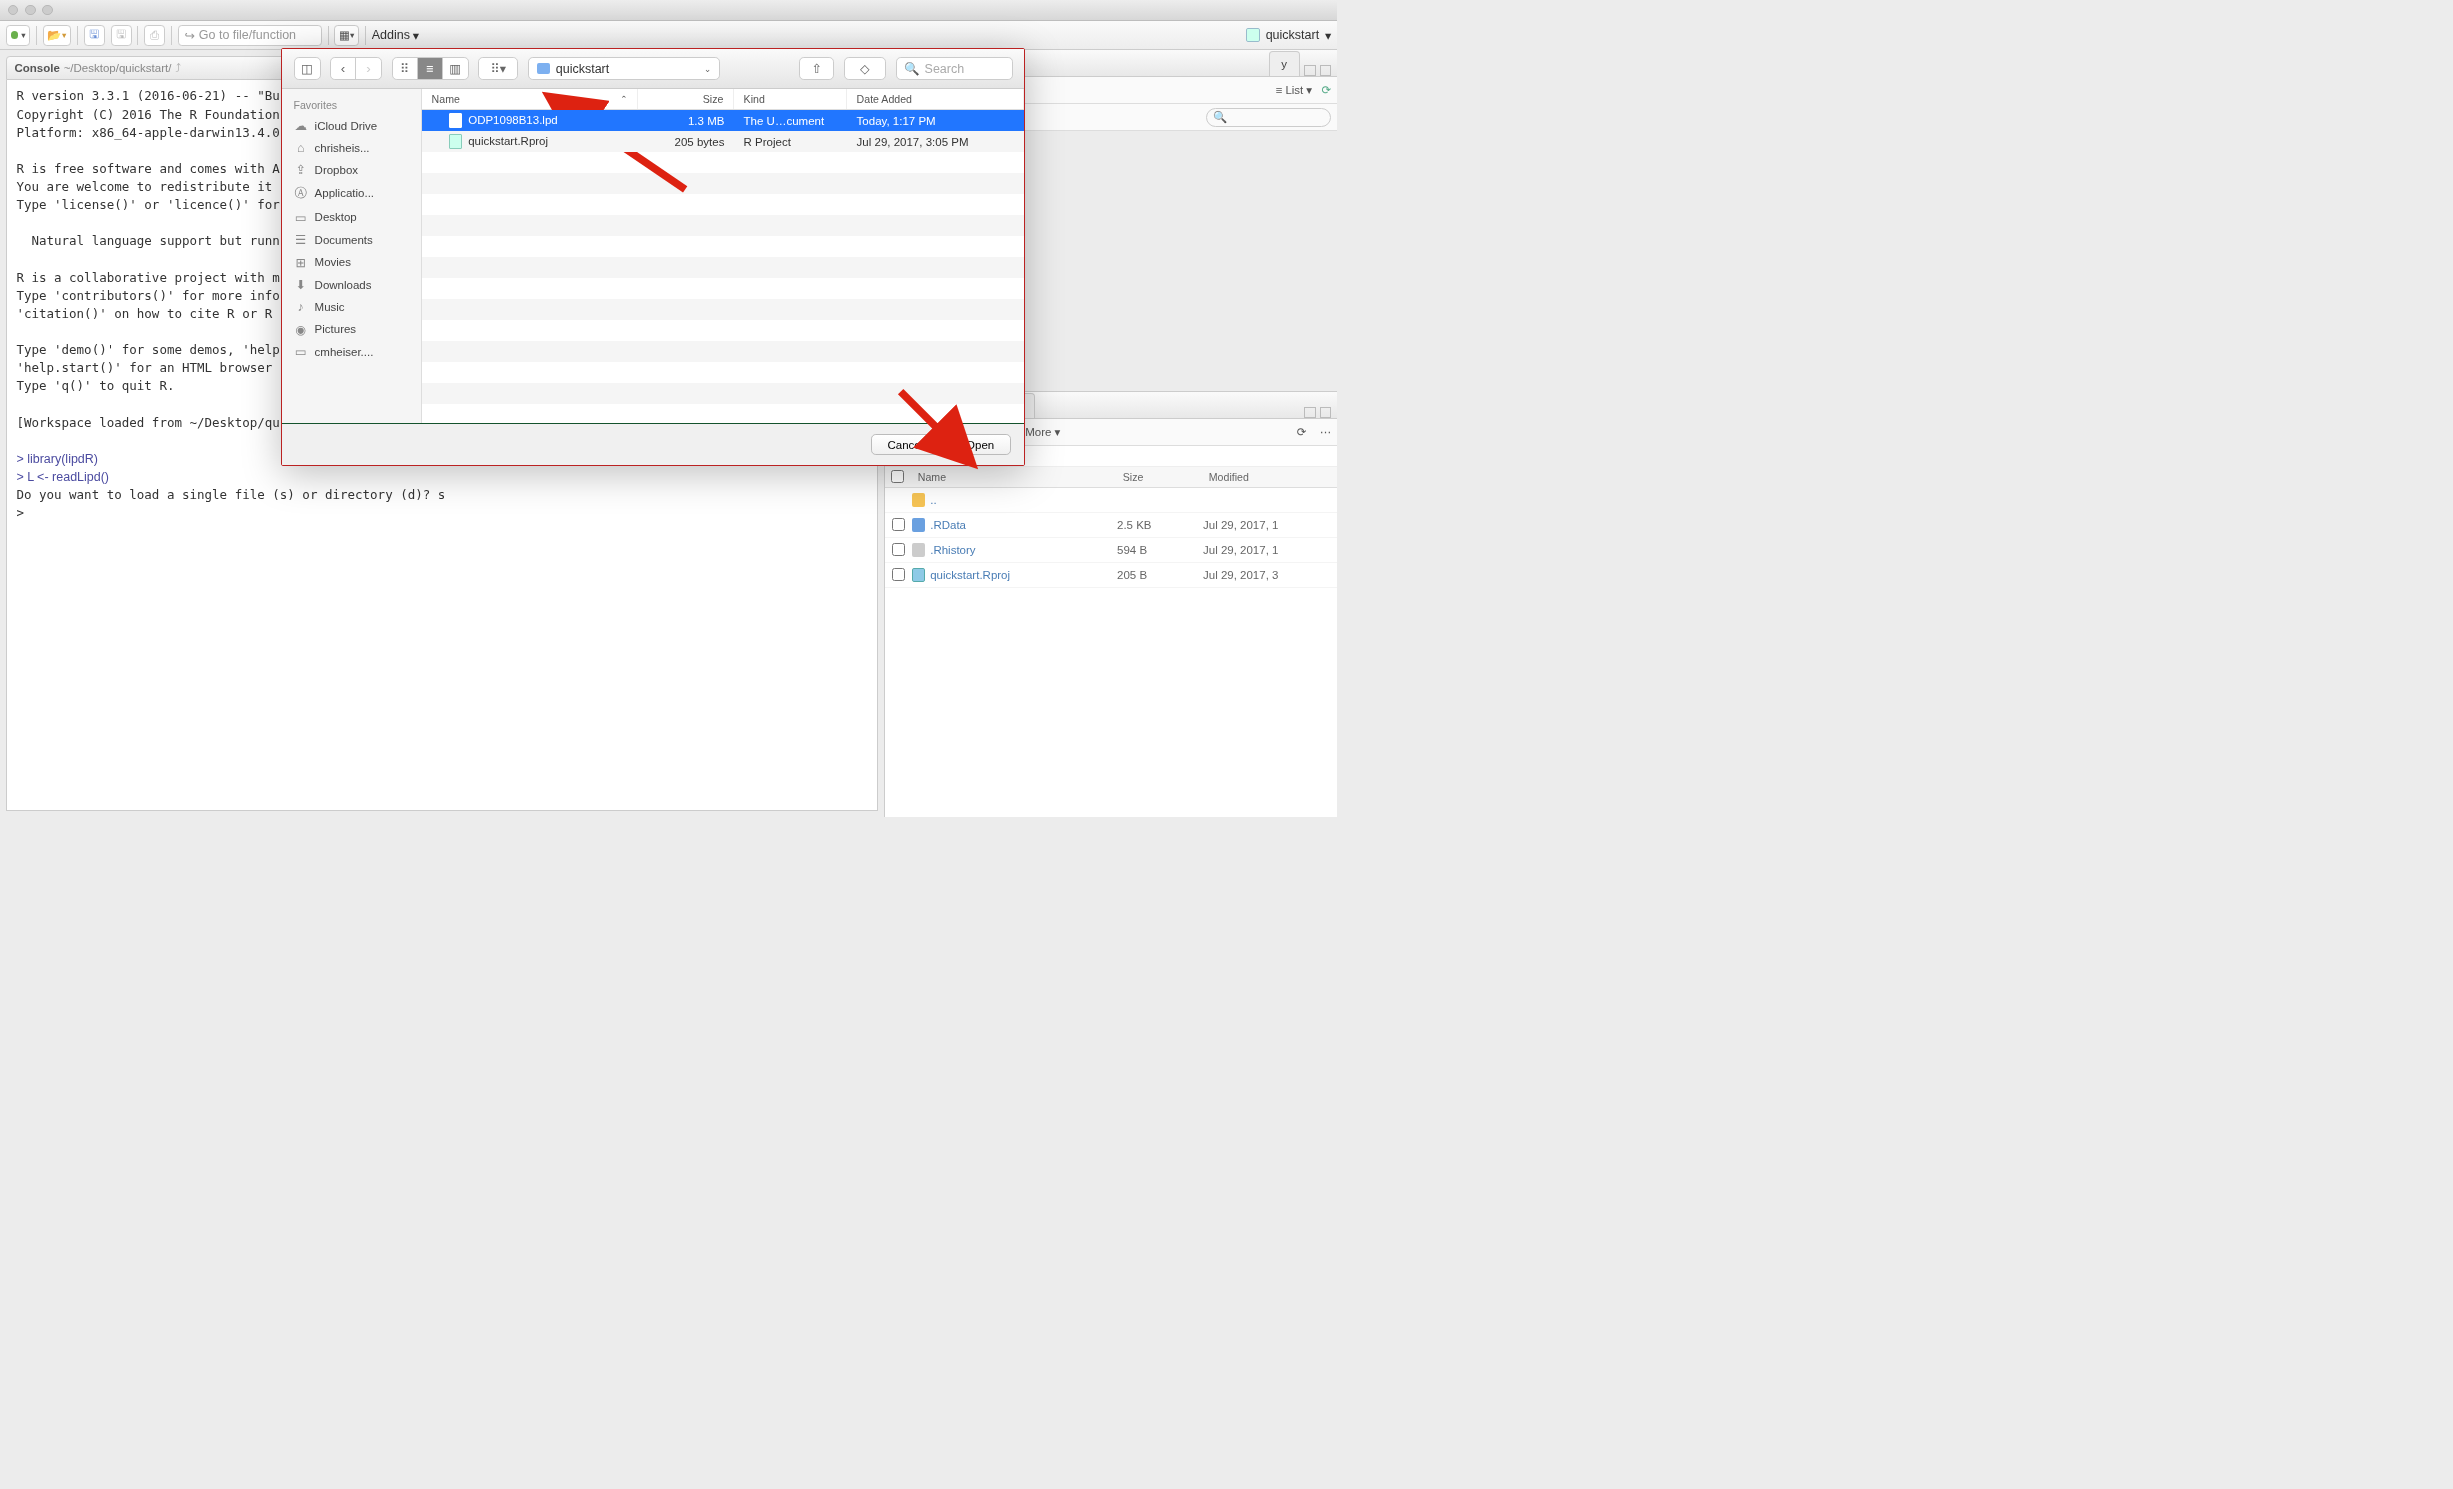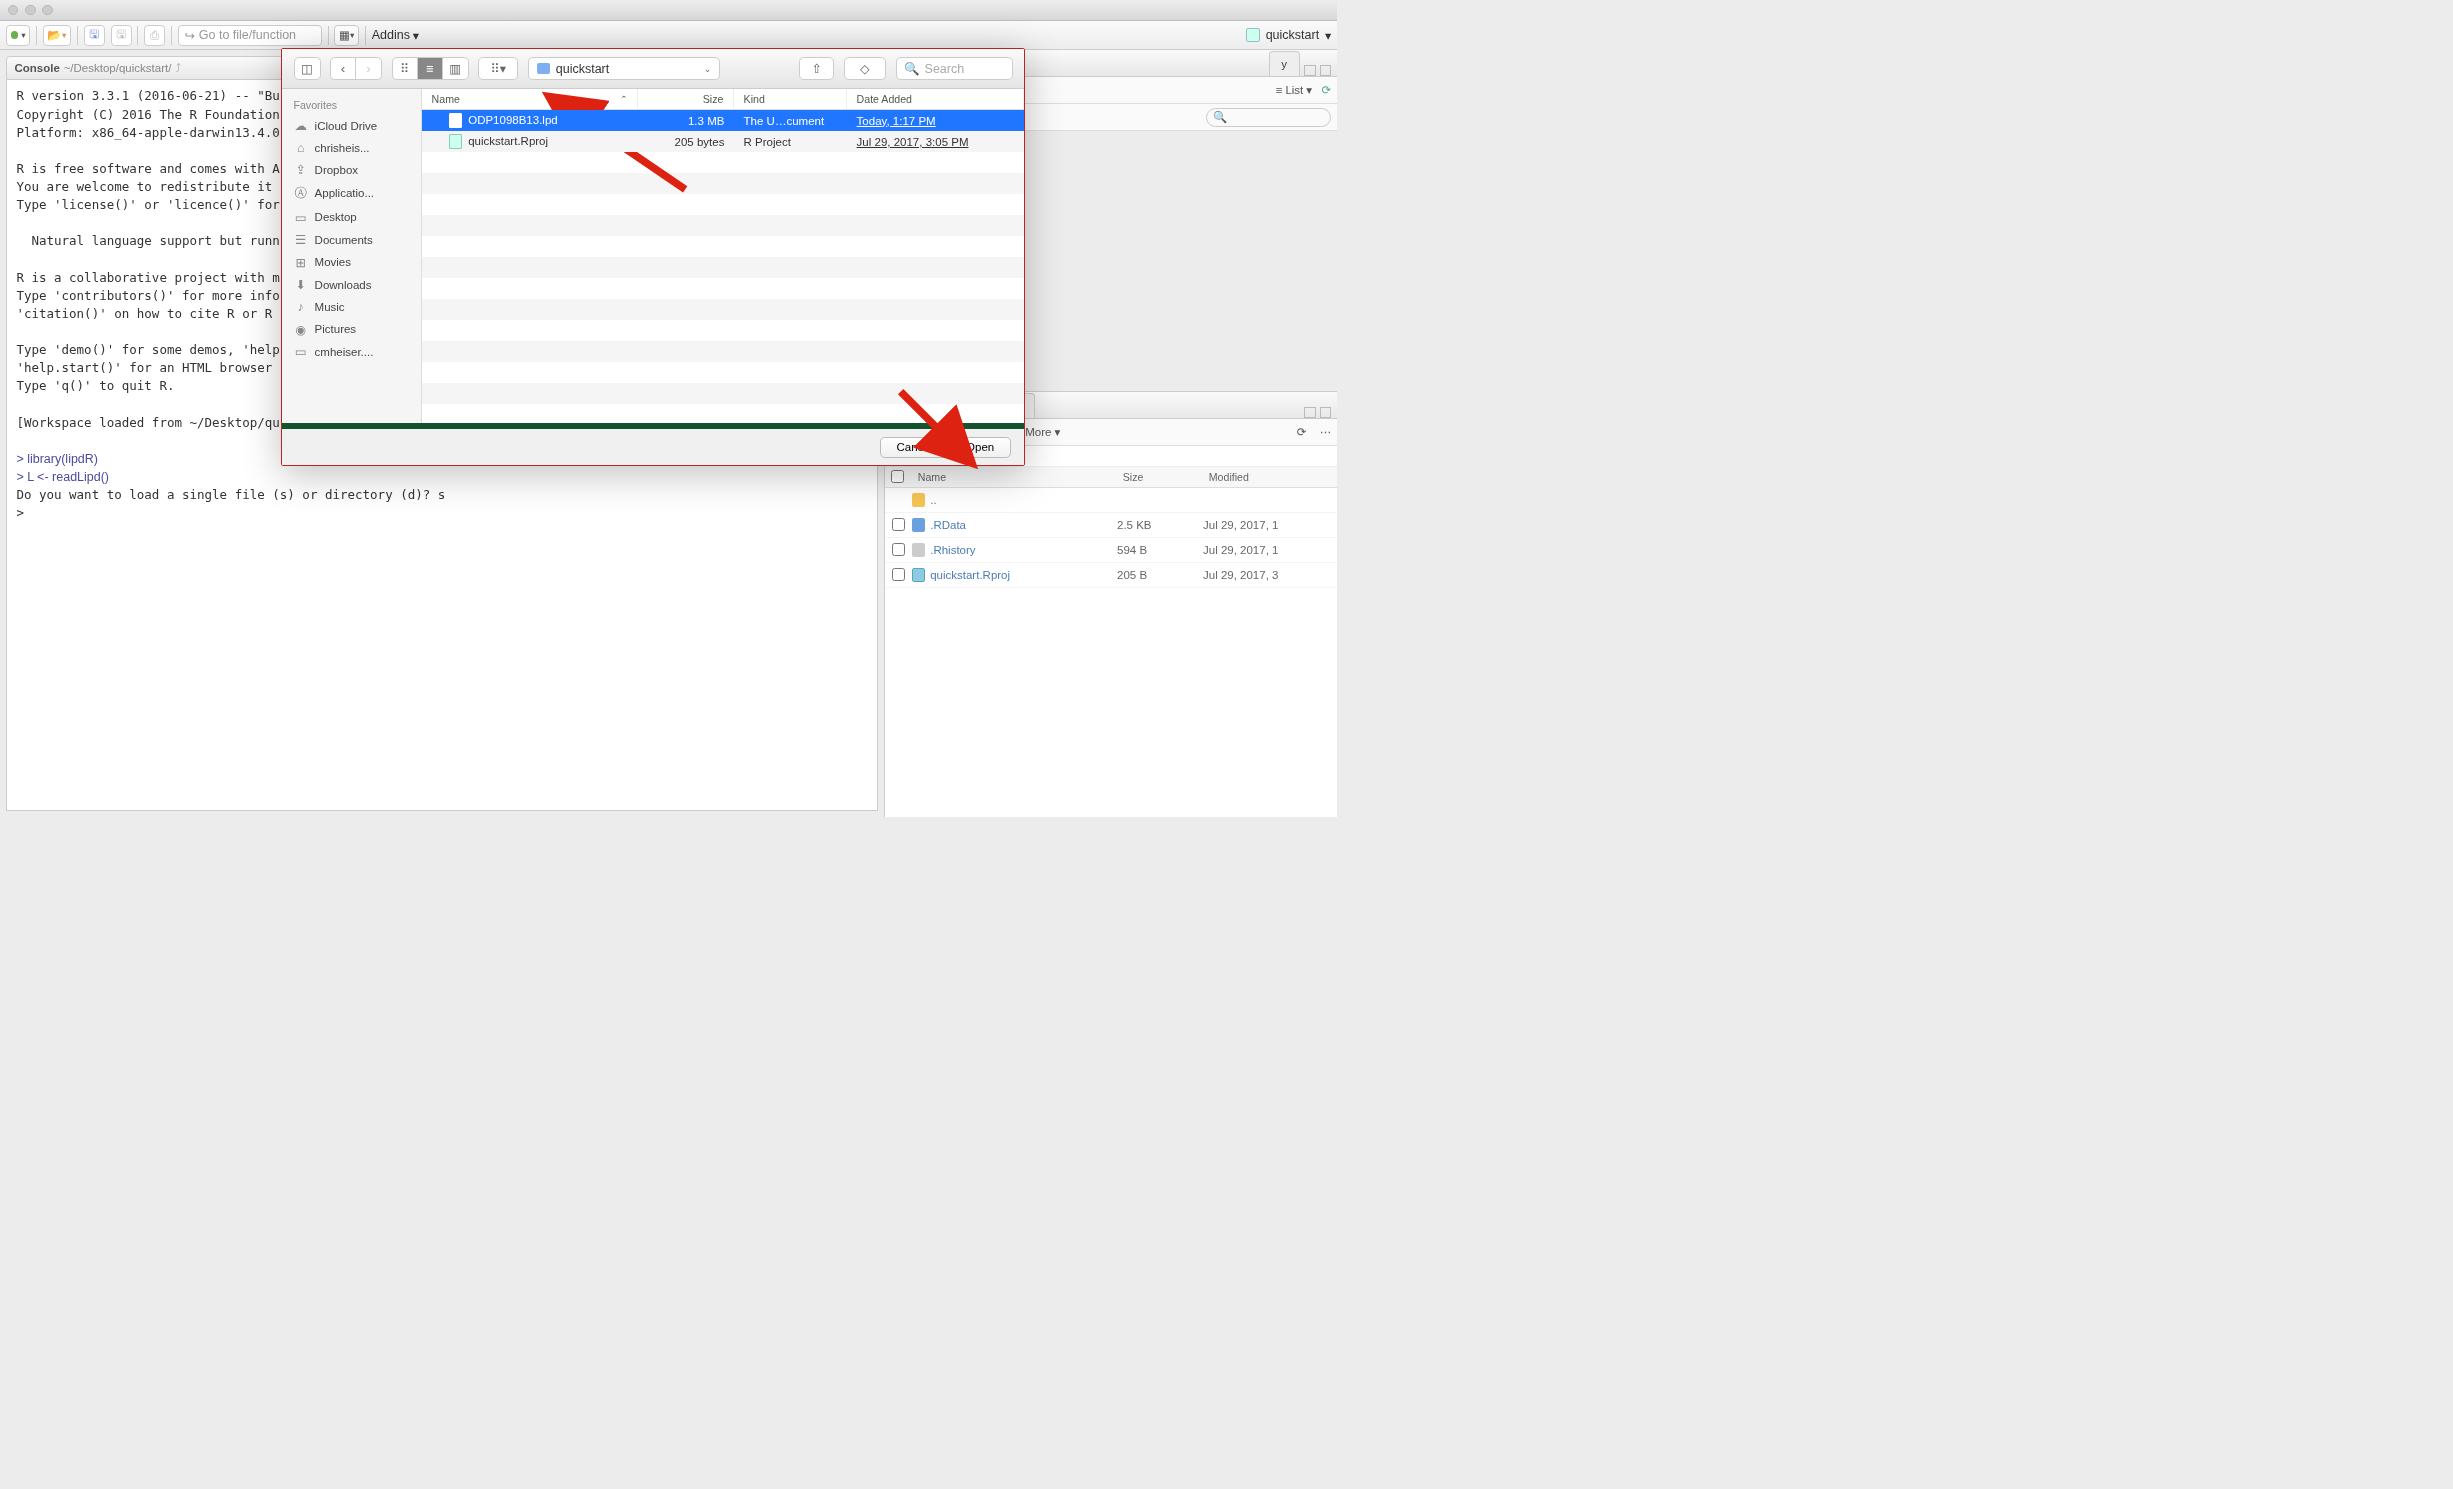--- a/index.html
+++ b/index.html
@@ -77,29 +77,29 @@
   .lh-name{width:216px;justify-content:space-between;}
   .lh-size{width:96px;justify-content:flex-end;}
   .lh-kind{width:113px;}
   .lh-date{flex:1;}
   .dlg-rows{flex:1;position:relative;}
   .drow{height:21px;display:flex;align-items:center;font-size:11.5px;}
   .drow div{padding:0 9.6px;}
   .drow .dn{width:216px;display:flex;align-items:center;gap:5.8px;padding-left:27px;}
   .drow .ds{width:96px;text-align:right;}
   .drow .dk{width:113px;}
-  .drow .dd{flex:1;text-decoration:underline;}
+  .drow .dd{flex:1;}
   .drow.sel{background:#2176ff;color:#fff;}
   .drow.alt{background:#f5f5f5;}
   .drow .dicon{width:13.4px;height:14.4px;background:#fff;border:1px solid #ccc;border-radius:1px;display:inline-block;}
   .drow.sel .dicon{background:#fff;border-color:#fff;}
   .drow .dicon.rp{background:#cfe;border-color:#8cb;}
   .stripes{position:absolute;top:42px;left:0;right:0;bottom:0;background:repeating-linear-gradient(to bottom,#fff 0,#fff 21px,#f5f5f5 21px,#f5f5f5 42px);z-index:0;}
   .dlg-rows .drow{position:relative;z-index:1;}
-  .dlg-footer{height:42px;background:#f0f0f0;border-top:6px solid #14532d;display:flex;align-items:center;justify-content:flex-end;padding:0 13.4px;gap:1px;}
+  .dlg-footer{height:42px;background:#f0f0f0;border-top:1px solid #14532d;display:flex;align-items:center;justify-content:flex-end;padding:0 13.4px;gap:10px;}
   .dlg-footer button{height:21px;padding:0 15.4px;border:1px solid #bbb;border-radius:4.8px;background:linear-gradient(to bottom,#fff,#f0f0f0);font-size:11.5px;}
   
   .arrow{position:absolute;pointer-events:none;}
   .arrow svg{overflow:visible;}
   .winbtns{margin-left:auto;display:flex;gap:3.8px;}
   .winbtns span{width:11.5px;height:11.5px;border:1px solid #bbb;display:inline-block;}
   .chev{font-size:13.4px;line-height:1;}
   input[type=checkbox]{margin:0;}
 </style>
 </head>

